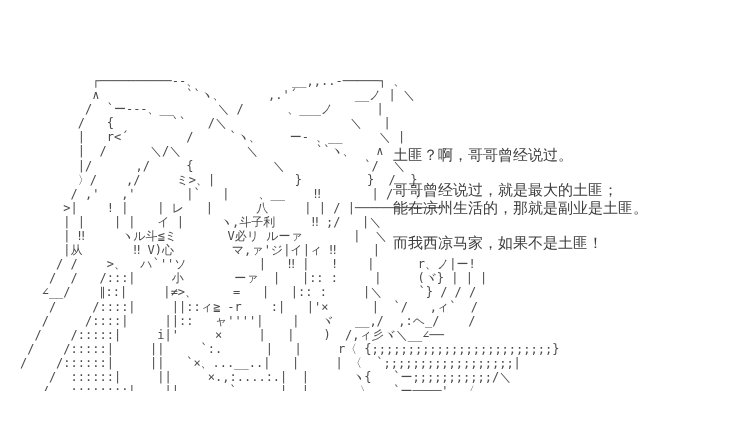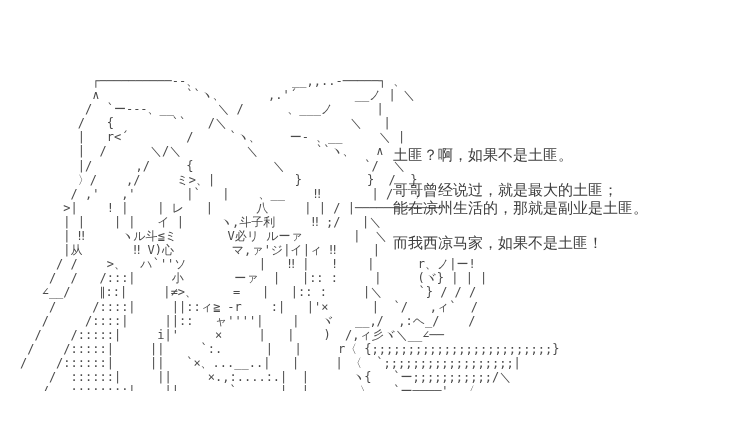--- a/index.html
+++ b/index.html
@@ -65,19 +65,19 @@
     /     /::::|     ||::ィ≧ -r    :|   |'×      |  `/   ,ィ`  /
    /     /::::|     ||::   ャ''''|    |   ヾ   __,/  ,:ヘ_/    /
   /    /:::::|     i|'     ×     |   |    )  /,ィ彡ヾ＼__∠──
  /    /:::::|     ||     `:.      |   |     r〈 {;;;;;;;;;;;;;;;;;;;;;;;;;}
 /    /::::::|     ||   `×、...__..|   |     | 〈  `;;;;;;;;;;;;;;;;;;|
     /  ::::::|     ||     ×.,:....:.|  |      ヽ{   `ー;;;;;;;;;;;/＼
    /   ::::::::|    ||       `      |  |       〉   `ー────'  〈
   /    ::::::::::|   ||              |  |      /              ＼</pre>
 
   <div class="dialogue">
-    <div class="line gap-lg">土匪？啊，如果不是土匪。</div>
+    <div class="line gap-lg">土匪？啊，哥哥曾经说过。</div>
     <div class="line gap-sm">哥哥曾经说过，就是最大的土匪；</div>
     <div class="line gap-lg">能在凉州生活的，那就是副业是土匪。</div>
     <div class="line">而我西凉马家，如果不是土匪！</div>
   </div>
 
 </div>
 
 </body></html>

